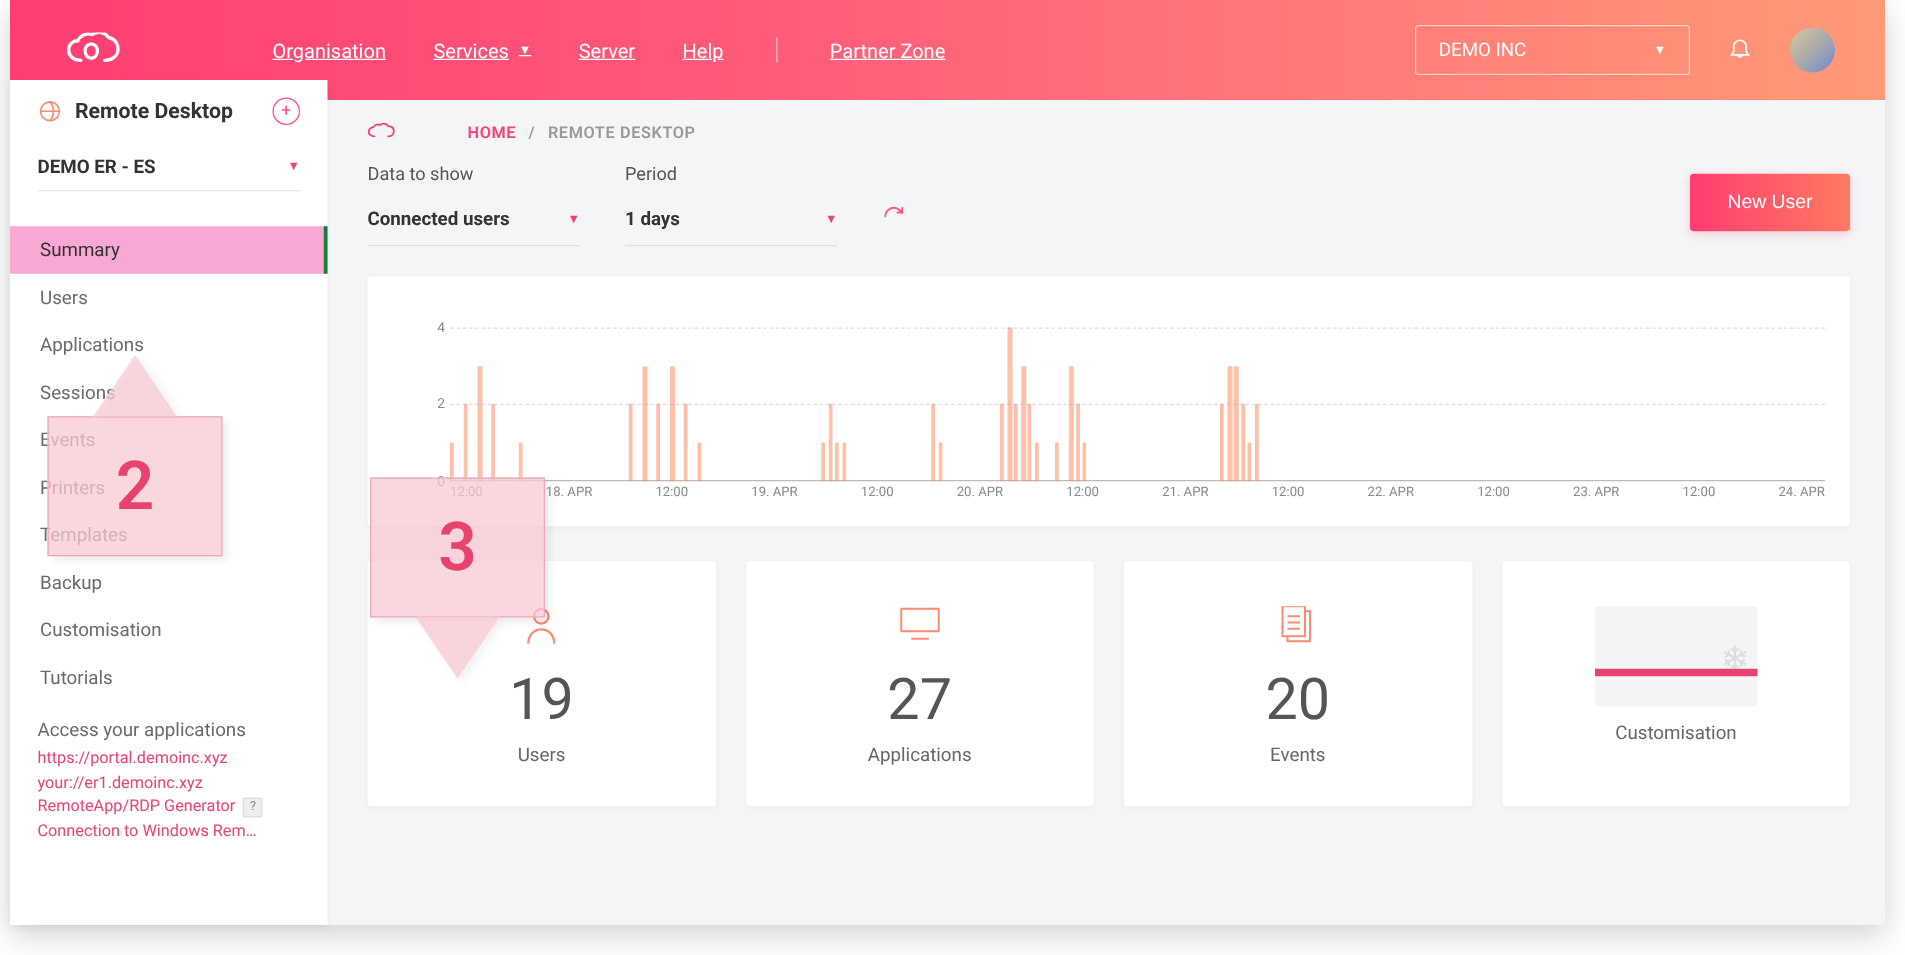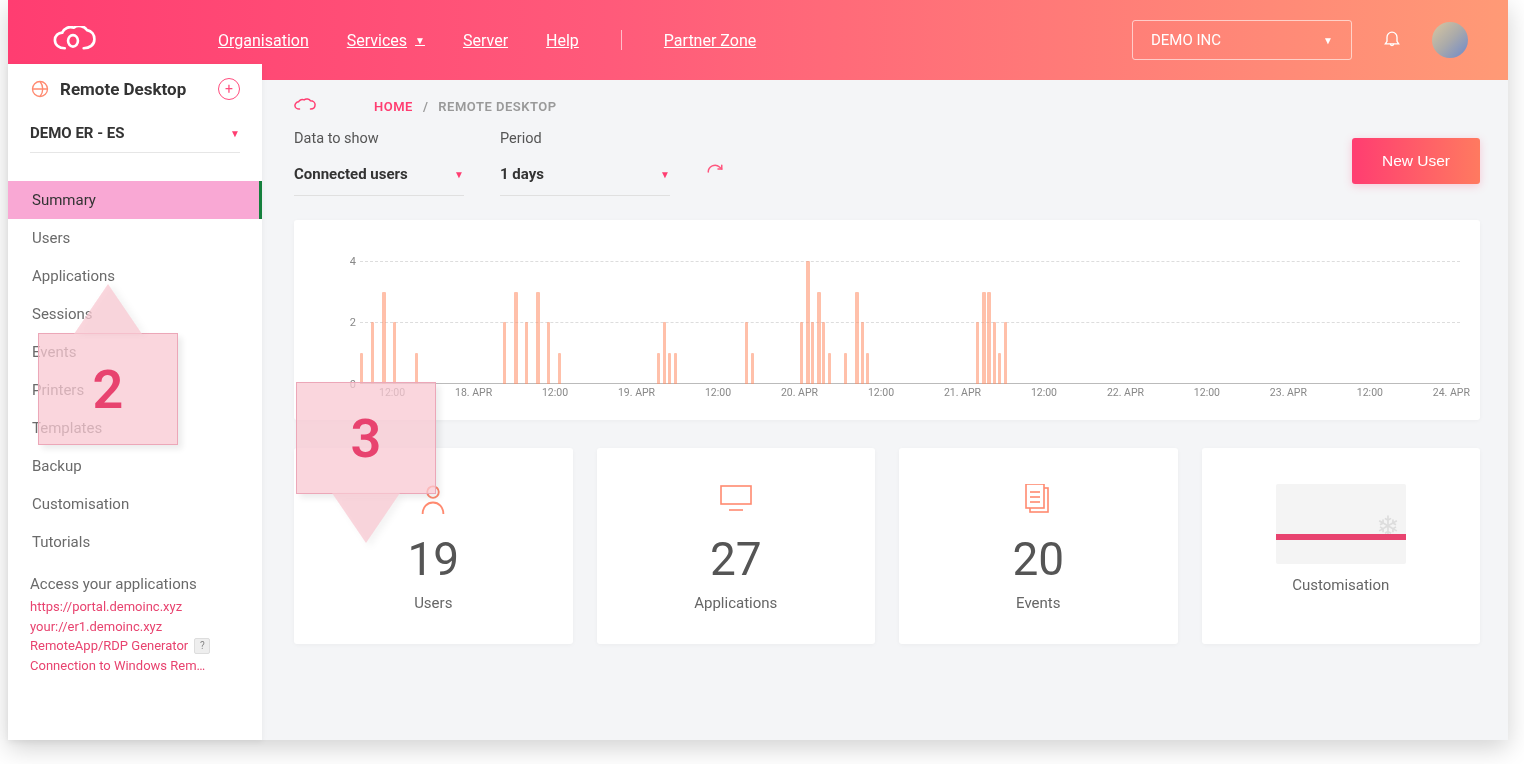--- a/index.html
+++ b/index.html
@@ -46,21 +46,21 @@
   .stat-val { font-size:46px; color:#555; margin-bottom:8px;}
   .stat-lbl { font-size:15px; color:#666;}
   .custom-thumb { width:130px; height:80px; background:#f4f4f4; border-radius:2px; position:relative; margin-bottom:12px;}
   .custom-thumb::after { content:""; position:absolute; left:0; right:0; top:50px; height:6px; background:#e8436f;}
   .custom-thumb .tree { position:absolute; right:6px; top:26px; color:#ddd; font-size:28px;}
   
   .yaxis { position:absolute; left:40px; top:10px; bottom:36px; width:24px; font-size:11px; color:#888; }
   .yaxis div { position:absolute; right:2px; transform:translateY(-50%);}
   .grid { position:absolute; left:66px; right:20px; top:10px; bottom:36px;}
   .grid-line { position:absolute; left:0; right:0; border-top:1px dashed #ddd;}
-  .xaxis { position:absolute; left:66px; right:10px; bottom:14px; height:20px; font-size:10.5px; color:#888; display:flex; justify-content:space-between;margin-left:19px;}
+  .xaxis { position:absolute; left:66px; right:20px; bottom:14px; height:20px; font-size:10.5px; color:#888; display:flex; justify-content:space-between;}
   .xaxis span { white-space:nowrap; }
   .series { position:absolute; left:66px; right:20px; top:10px; bottom:36px;}
   .bar { position:absolute; bottom:0; background:rgba(255,140,100,0.55); width:2px; border-radius:1px 1px 0 0;}
   .baseline { position:absolute; left:0; right:0; bottom:0; border-top:1px solid #bbb;}
   
   .callout { position:absolute; z-index:50; color:#e8436f; font-size:54px; font-weight:600; display:flex; flex-direction:column; align-items:center; pointer-events:none;}
   .callout .box { background:rgba(248,200,210,0.75); border:1px solid #eca7b8; width:140px; height:112px; display:flex; align-items:center; justify-content:center; box-shadow: 4px 4px 6px rgba(0,0,0,0.08);}
   .callout .arrow { width:0; height:0; border-left:34px solid transparent; border-right:34px solid transparent;}
   .callout.up .arrow { border-bottom:50px solid rgba(248,200,210,0.75); margin-bottom:-1px; filter: drop-shadow(4px 0 3px rgba(0,0,0,0.06));}
   .callout.down .arrow { border-top:50px solid rgba(248,200,210,0.75); margin-top:-1px; filter: drop-shadow(4px 4px 3px rgba(0,0,0,0.06));}

